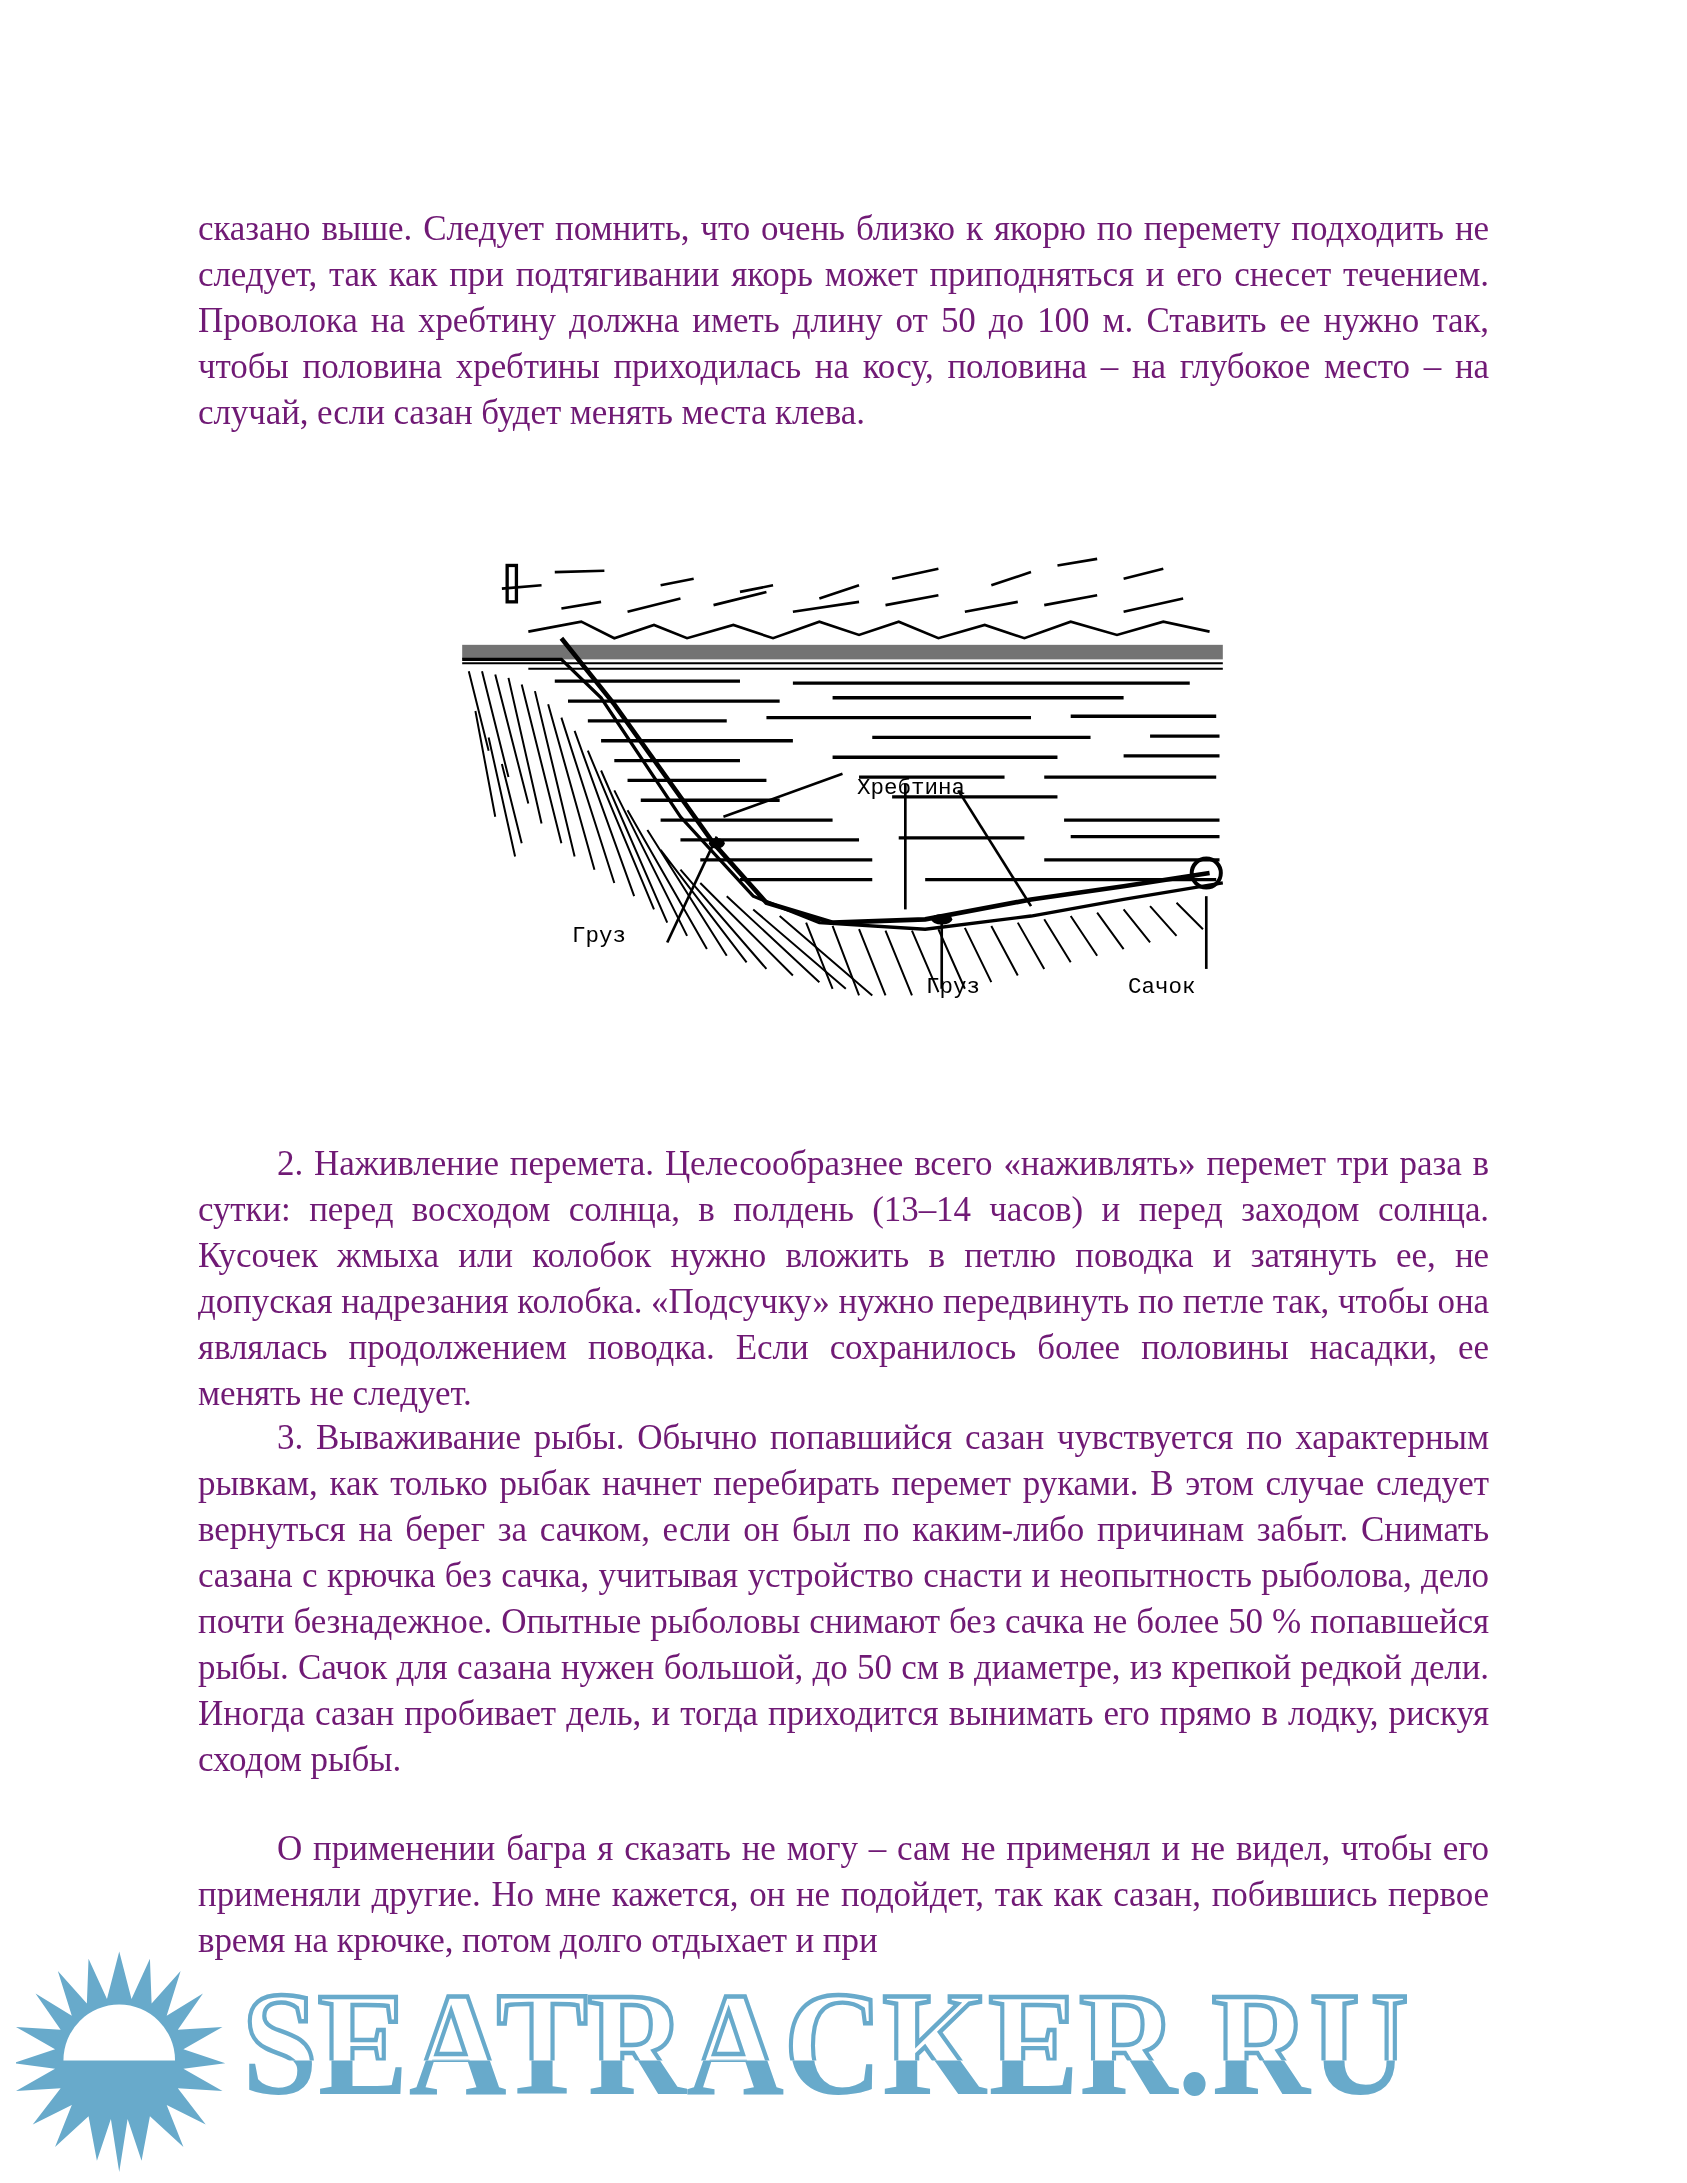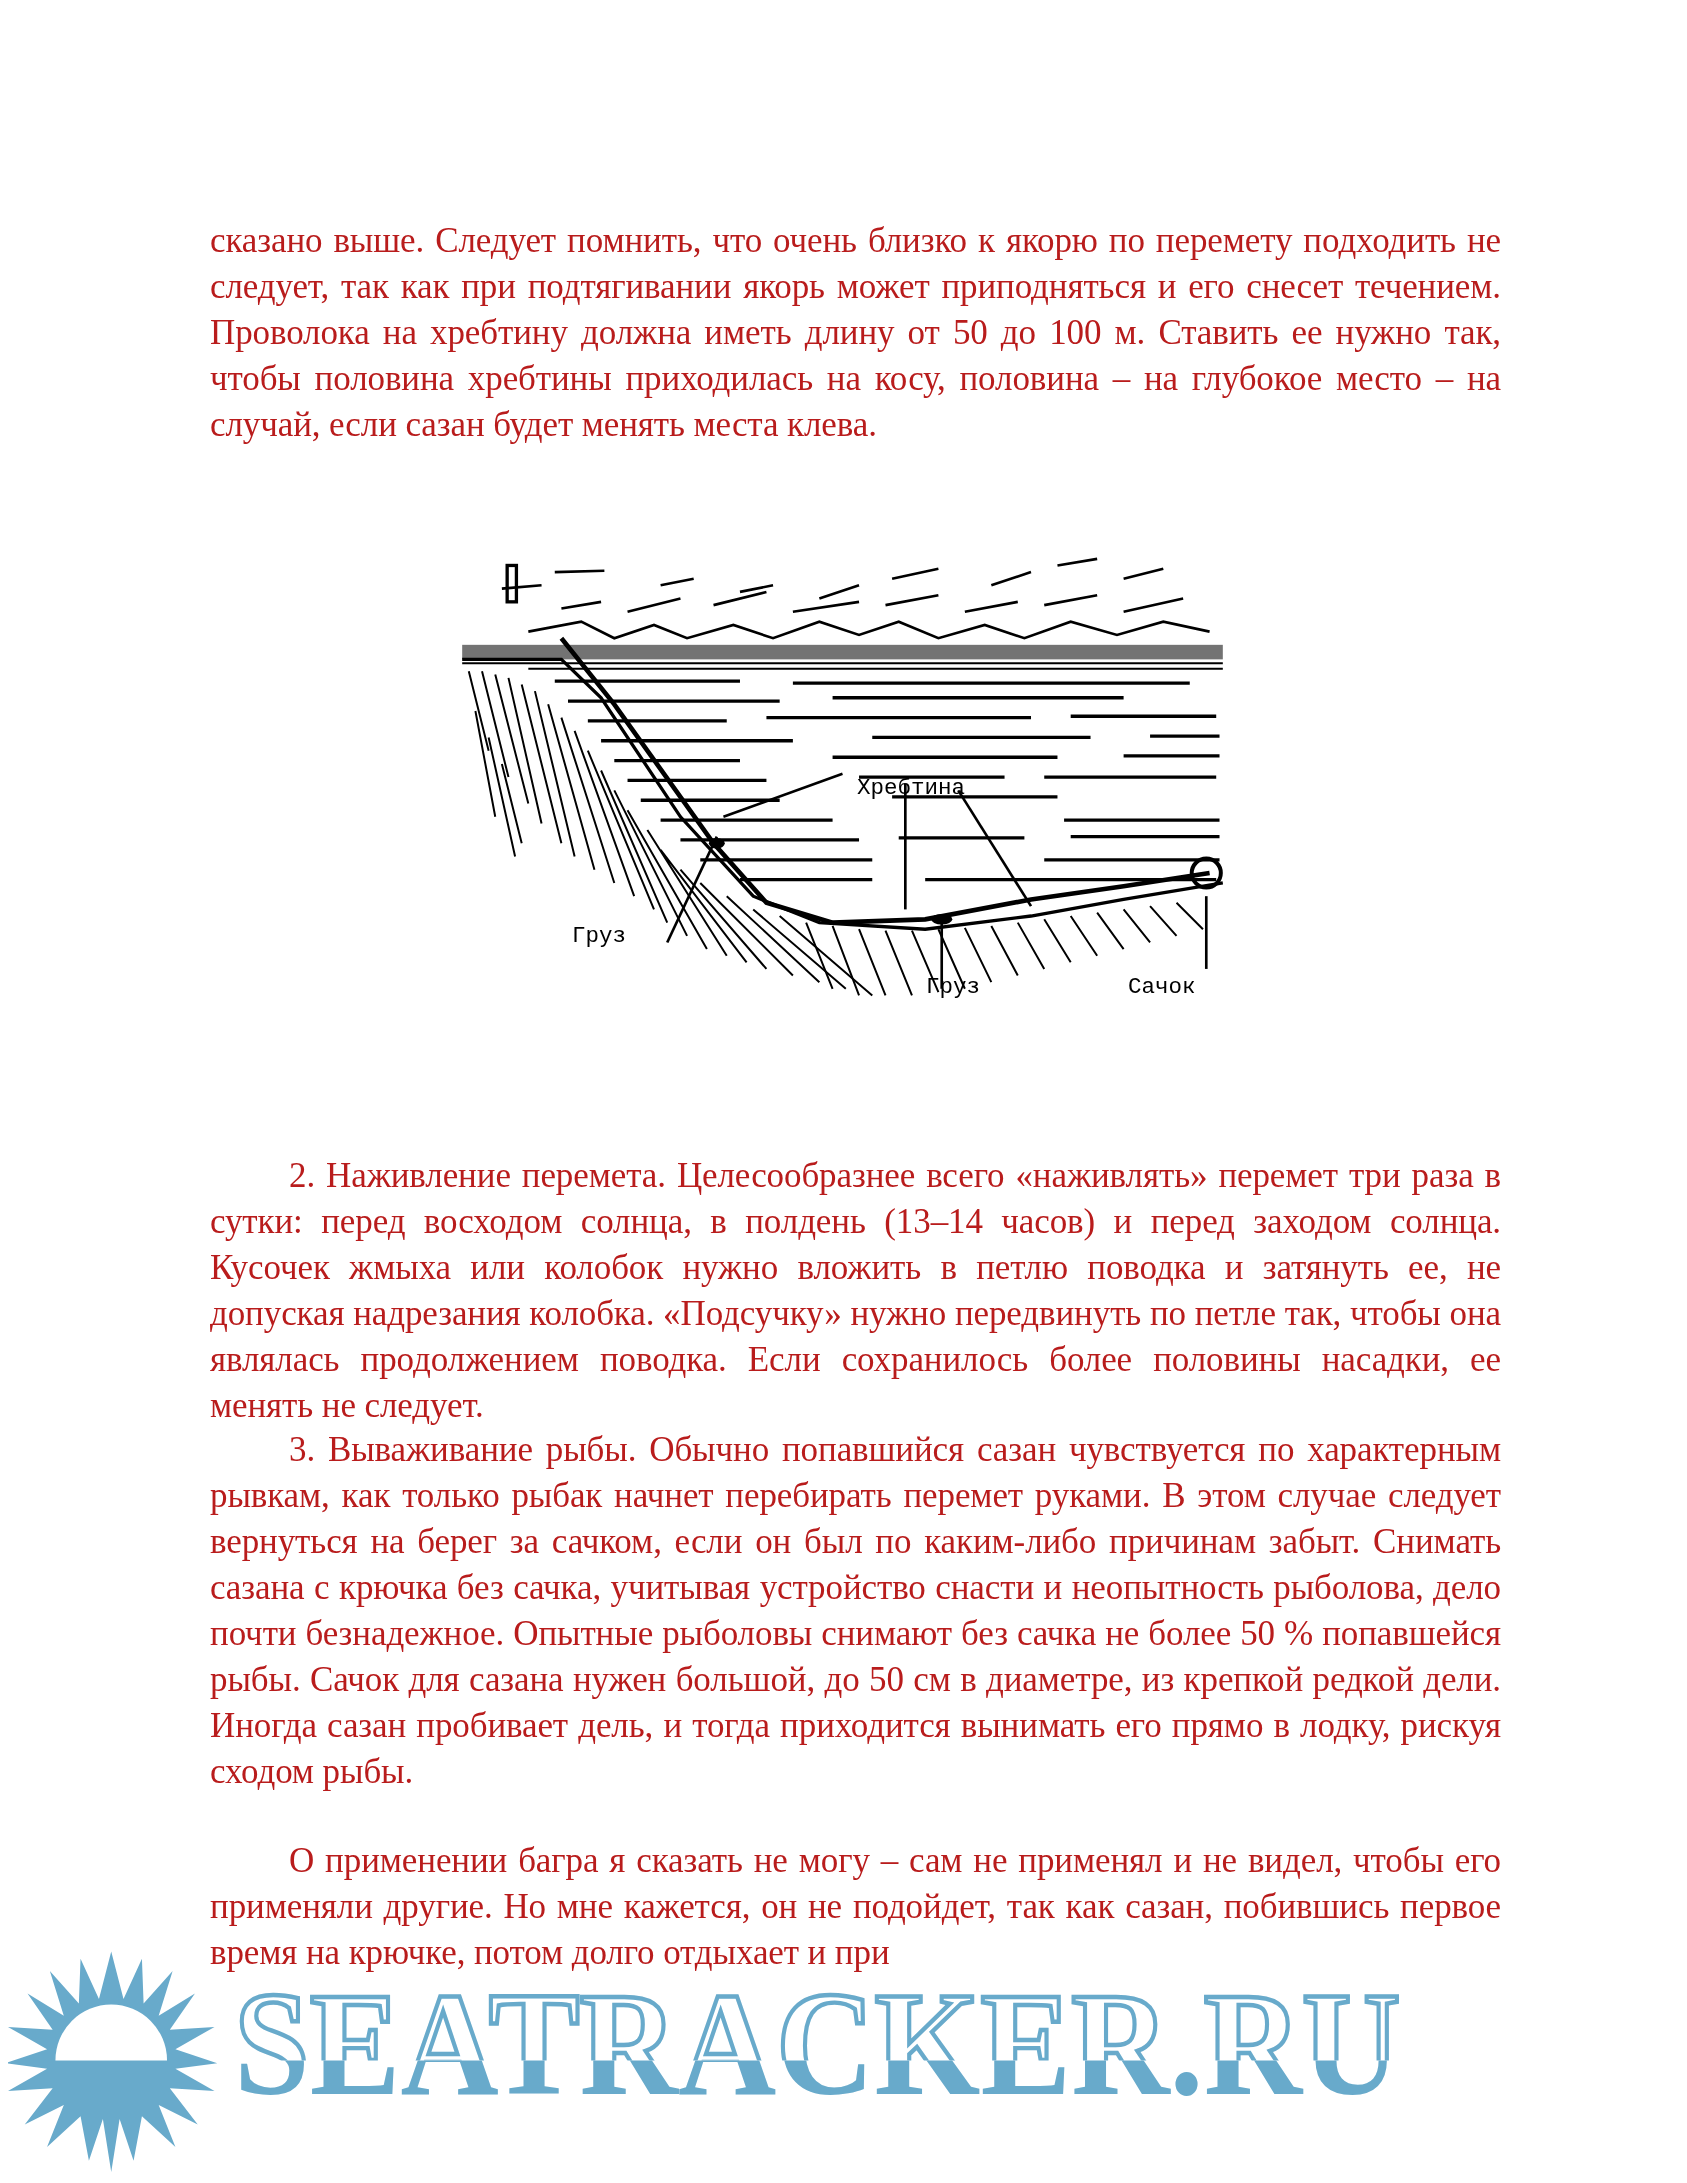--- a/index.html
+++ b/index.html
@@ -1,37 +1,37 @@
 <!DOCTYPE html>
 <html style="font-size:10.6px"><head>
 <meta charset="utf-8">
 <style>
   html, body { margin: 0; padding: 0; background: #ffffff; }
   body { width: 1687px; height: 2183px; position: relative; overflow: hidden; }
   .page { position: absolute; left: 0; top: 0; width: 1687px; height: 2183px; }
   .para {
     position: absolute; left: 198px; width: 1291px;
     font-family: "Liberation Serif", "DejaVu Serif", serif;
-    font-size: 35px; line-height: 46px; color: #b91c1c;
-    text-align: justify; margin: 12px;
+    font-size: 35px; line-height: 46px; color: #701a75;
+    text-align: justify; margin: 0;
     letter-spacing: -0.1px;
   }
   .para.indent { text-indent: 79px; }
   .caption {
     position: absolute; left: 278px; top: 1059px;
     font-family: "Liberation Serif", "DejaVu Serif", serif;
     font-style: italic; font-size: 35px; line-height: 46px; color: #000; margin: 0;
   }
   .figure { position: absolute; left: 462px; top: 539px; width: 761px; height: 463px; }
   .figure svg { width: 100%; height: 100%; display: block; }
   .fig-label {
     position: absolute; font-family: "Liberation Mono", "DejaVu Sans Mono", monospace;
     font-size: 22.5px; color: #000; line-height: 1; background: transparent;
   }
-  .watermark { position: absolute; left: 8px; top: 1935px; width: 1423px; height: 248px; }
+  .watermark { position: absolute; left: 16px; top: 1935px; width: 1423px; height: 248px; }
   .watermark svg { width: 100%; height: 100%; display: block; }
 </style>
 </head>
 <body>
 
 <div class="page">
 
   <p class="para" style="top:206px;">сказано выше. Следует помнить, что очень близко к якорю по перемету подходить не следует, так как при подтягивании якорь может приподняться и его снесет течением. Проволока на хребтину должна иметь длину от 50 до 100 м. Ставить ее нужно так, чтобы половина хребтины приходилась на косу, половина – на глубокое место – на случай, если сазан будет менять места клева.</p>
 
   <div class="figure">

